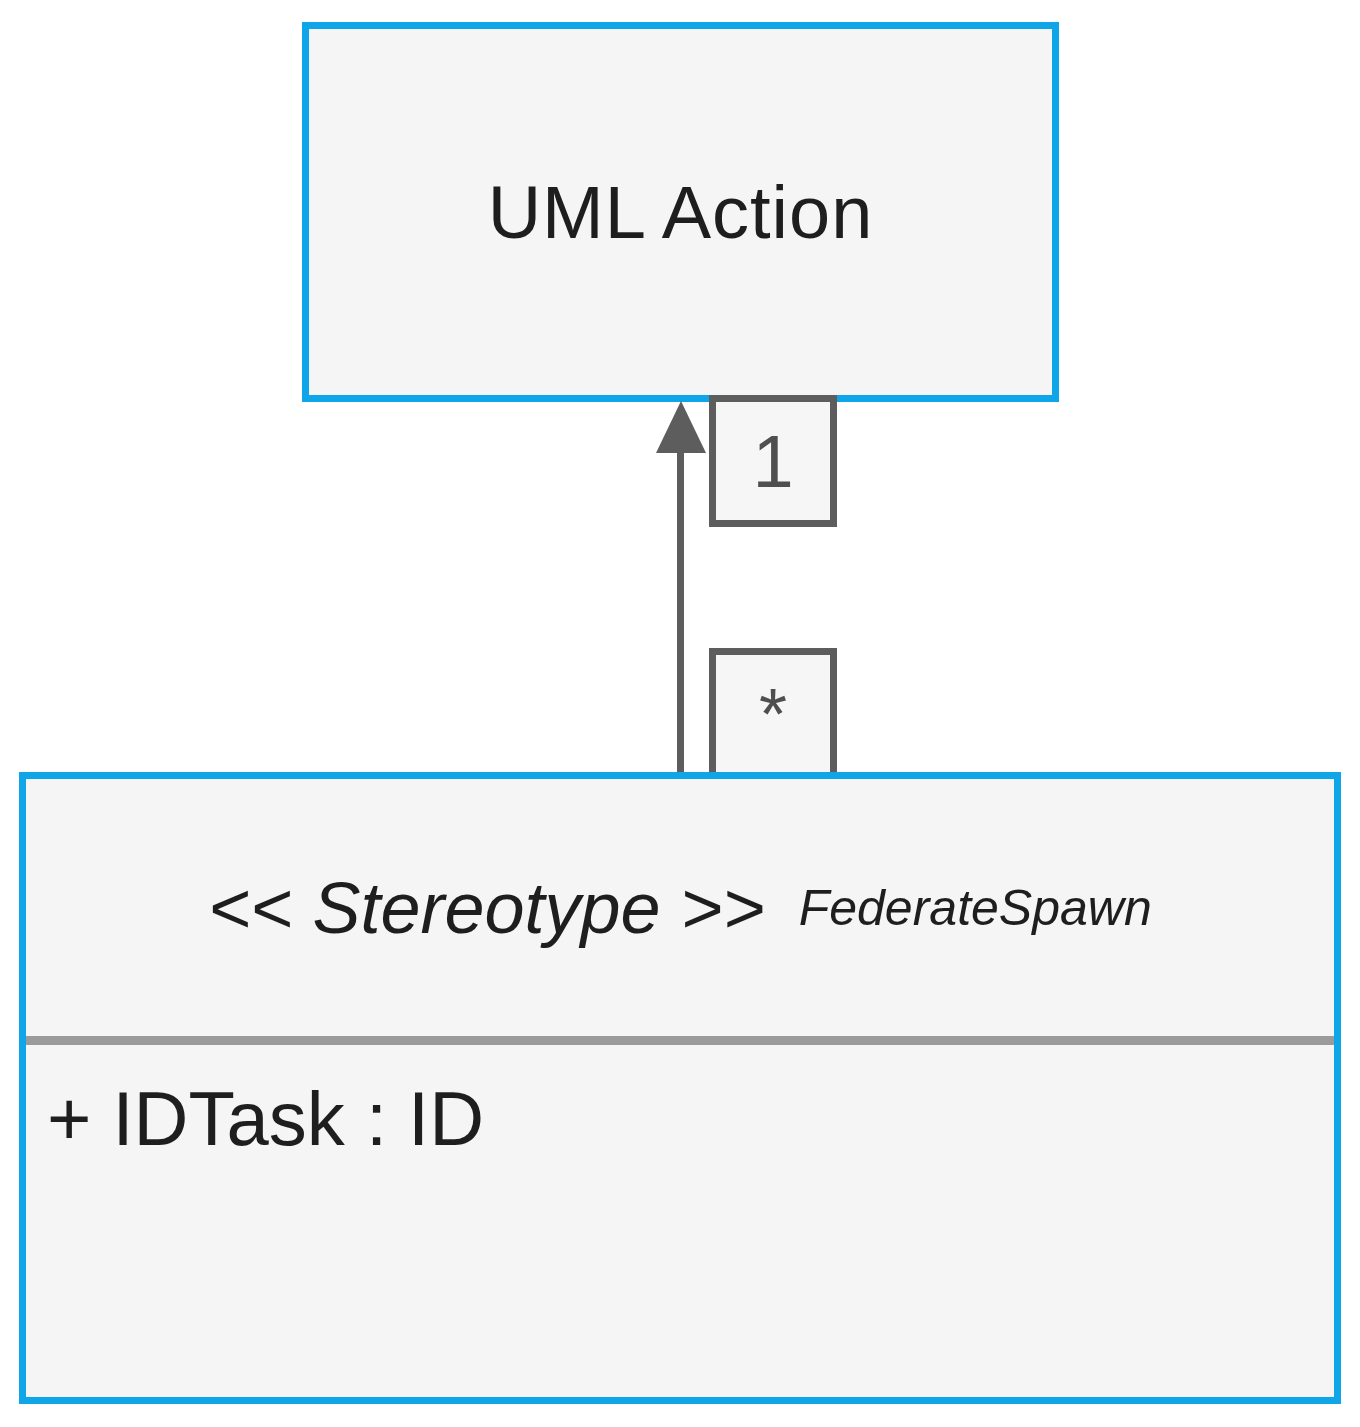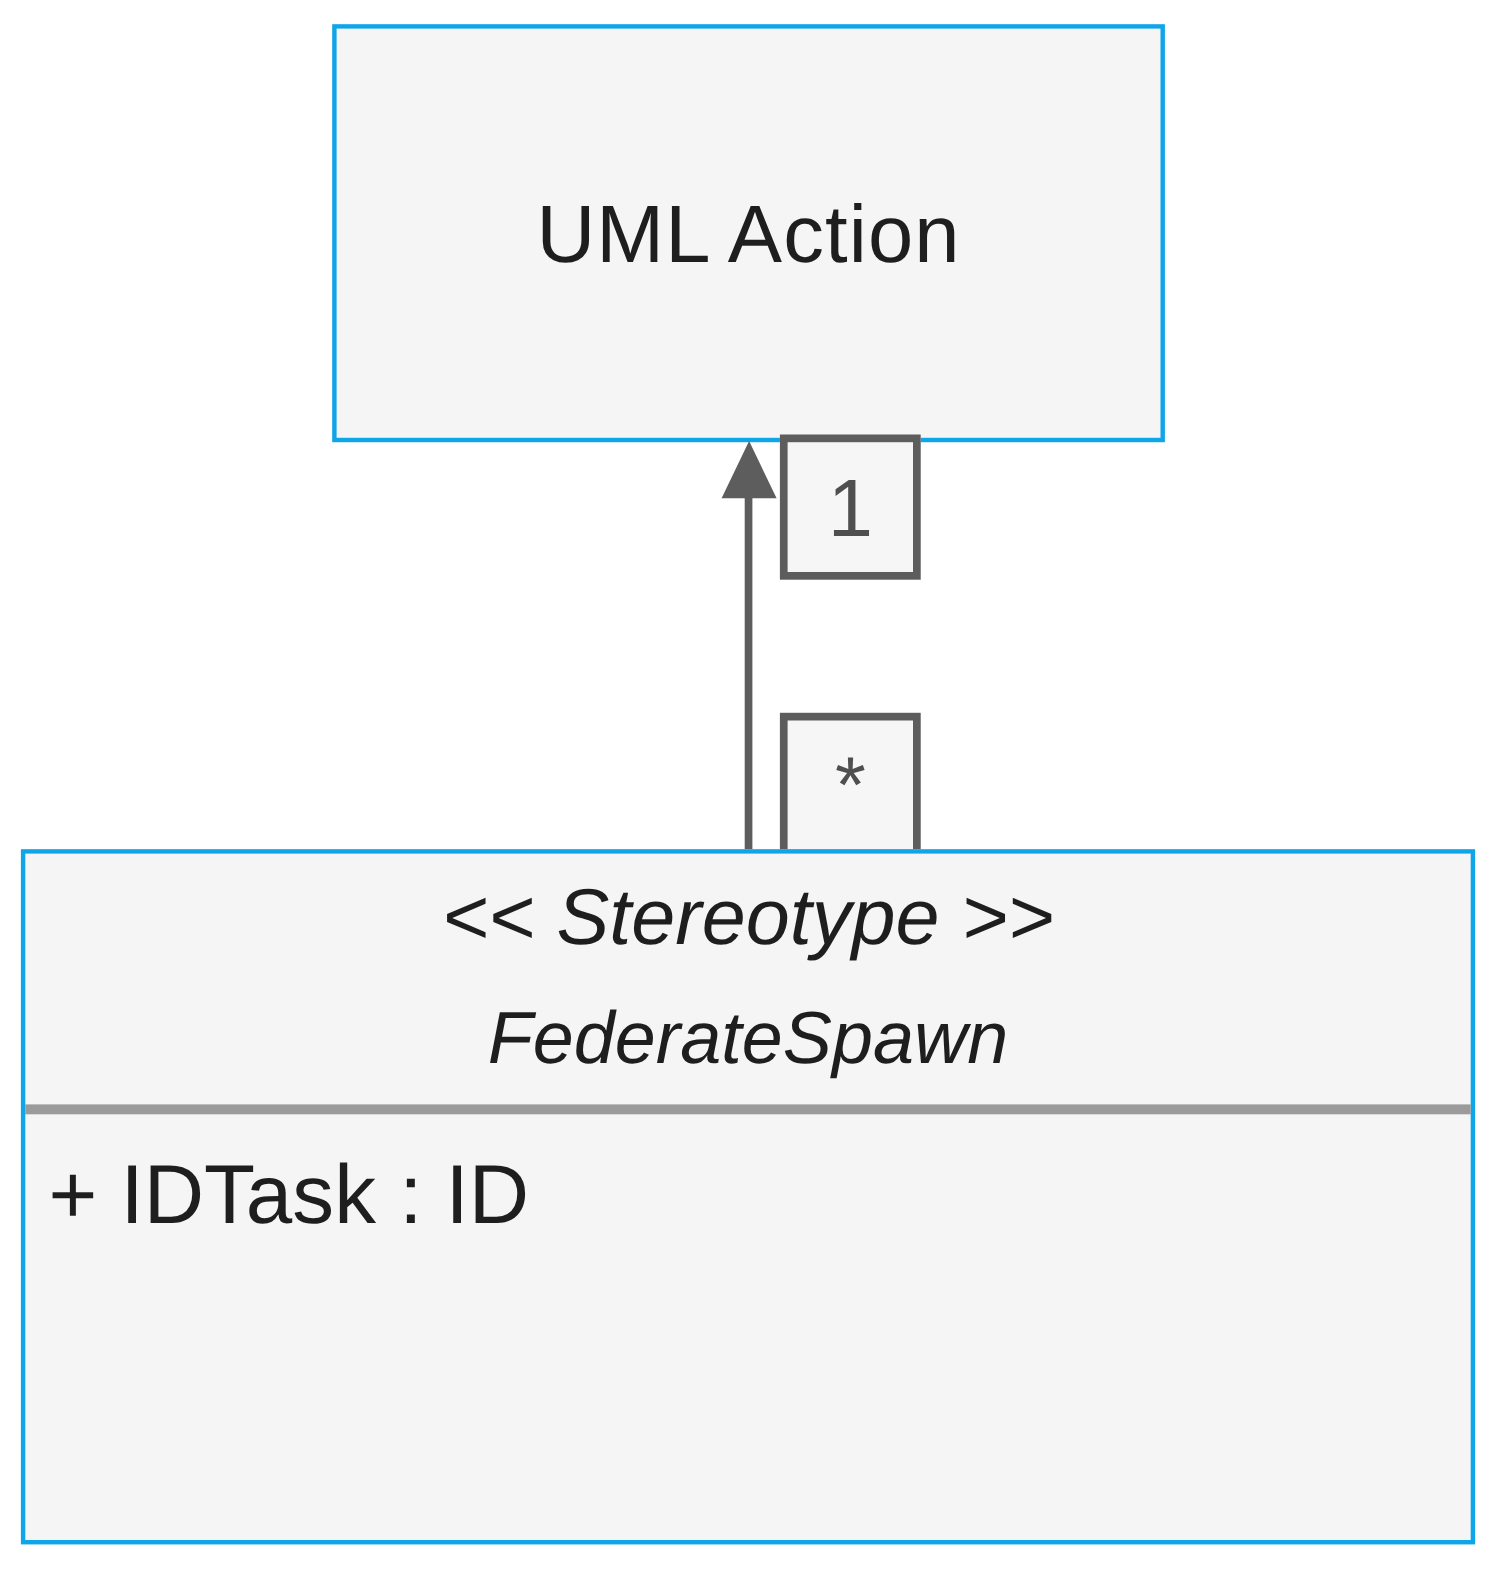--- a/index.html
+++ b/index.html
@@ -10,21 +10,21 @@
     height: 1427px;
     background: #ffffff;
     font-family: "Liberation Sans", sans-serif;
     overflow: hidden;
   }
 
   .class-box {
     position: absolute;
     box-sizing: border-box;
     background: #f5f5f5;
-    border: 4px solid #0ea5e9;
+    border: 7px solid #0ea5e9;
   }
 
   
   #uml-action-box {
     left: 302px; top: 22px;
     width: 757px; height: 380px;
     display: flex; align-items: center; justify-content: center;
   }
   #uml-action-box .class-name {
     font-size: 74px;
@@ -62,29 +62,29 @@
   #mult-one  { left: 709px; top: 395px; height: 132px; font-size: 74px; }
   #mult-star { left: 709px; top: 648px; height: 131px; font-size: 72px; }
 
   
   #stereotype-box {
     left: 19px; top: 772px;
     width: 1322px; height: 632px;
     display: flex; flex-direction: column;
   }
   #stereotype-header {
-    height: 228px;
-    display: flex; flex-direction: column;
+    height: 257px;
+    display: flex; flex-direction: row;
     align-items: center; justify-content: center;
     gap: 34px;
     font-style: italic;
     color: #1e1e1e;
   }
   .stereotype-keyword { font-size: 72px; line-height: 74px; white-space: nowrap; }
-  .stereotype-name    { font-size: 67px; line-height: 78px; white-space: nowrap; }
+  .stereotype-name    { font-size: 50px; line-height: 78px; white-space: nowrap; }
 
   .compartment-divider {
     height: 9px;
     width: 100%;
     background: #9b9b9b;
   }
 
   #attribute-compartment {
     flex: 1;
     padding: 33px 10px 0 21px;

